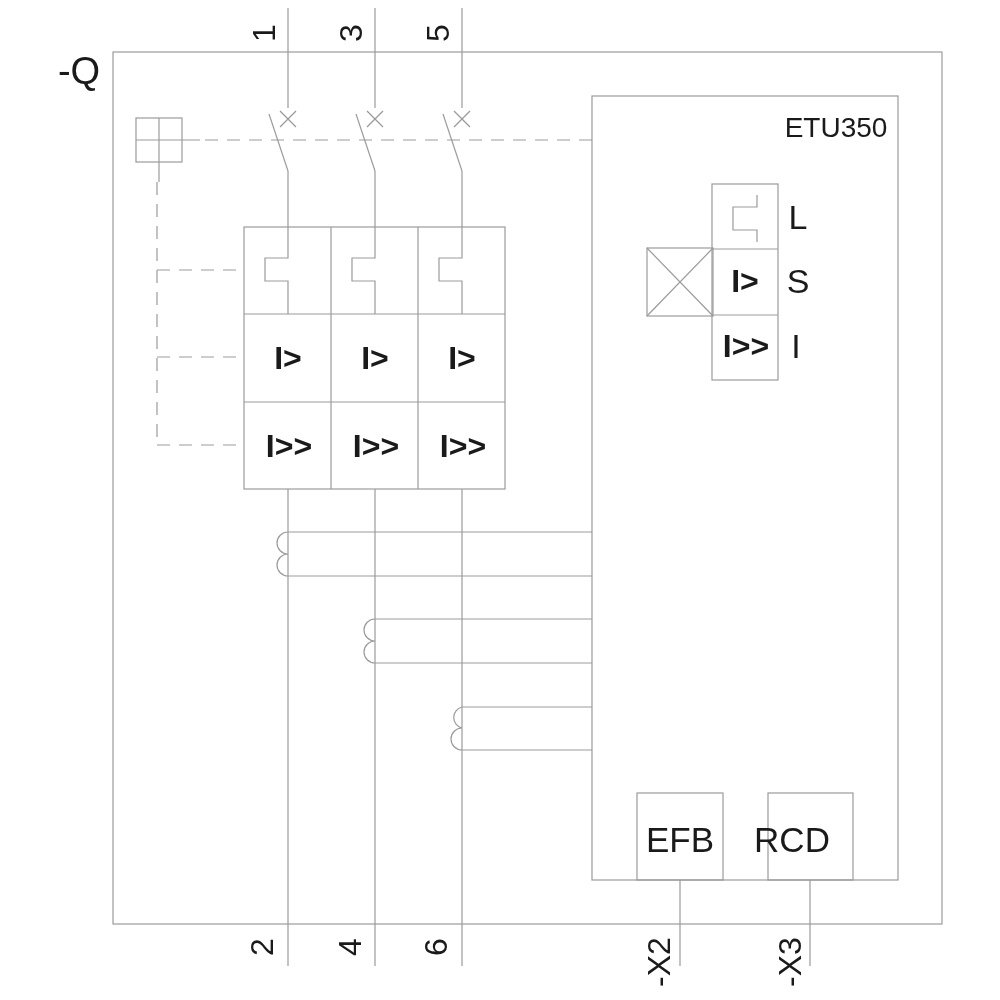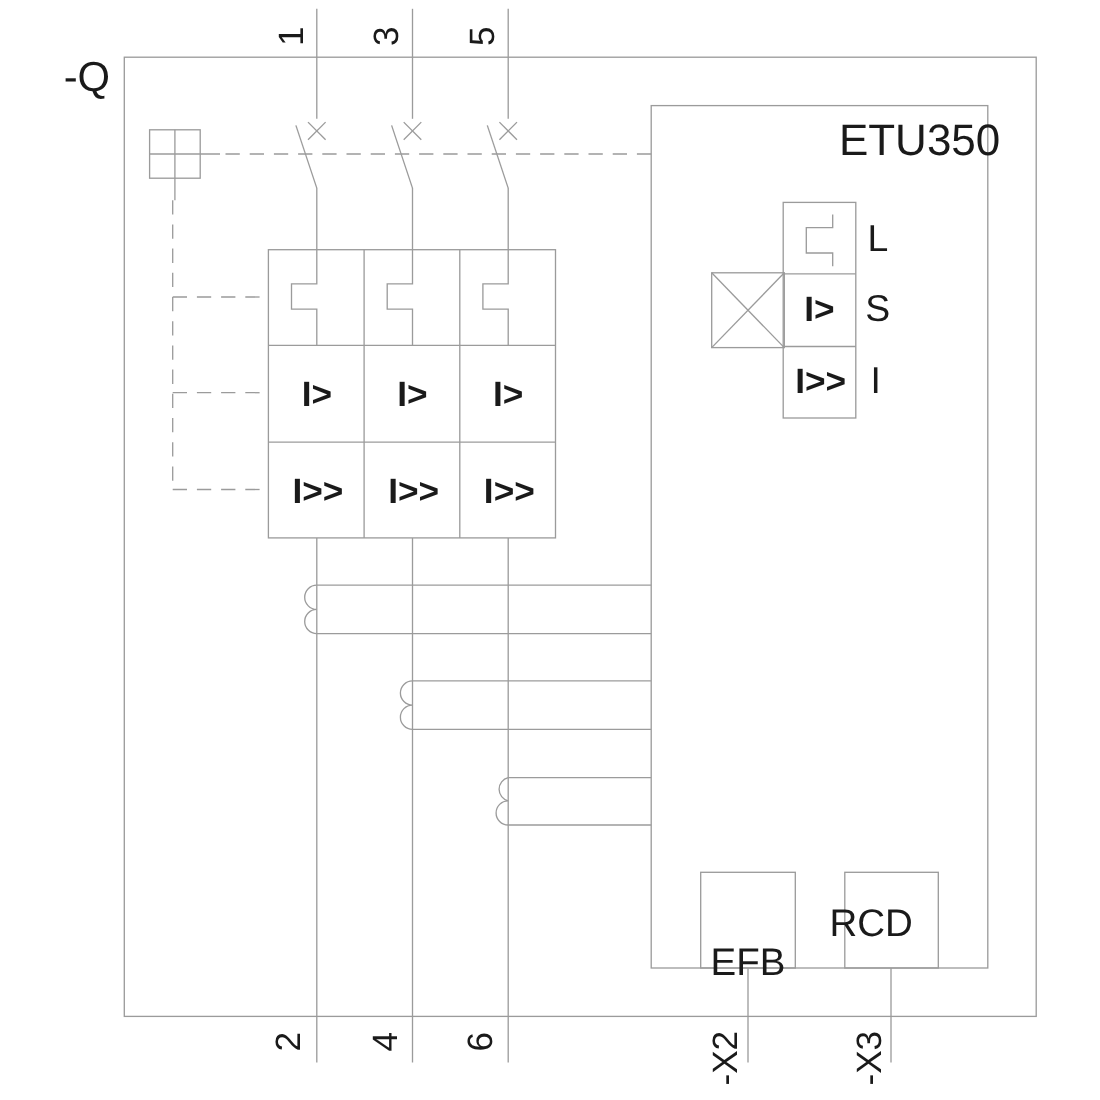--- a/index.html
+++ b/index.html
@@ -15,21 +15,21 @@
   .dash{stroke:#9b9b9b;stroke-width:1.2;fill:none;stroke-dasharray:13 9;}
   .lbl{
     position:absolute;
     transform:translate(-50%,-50%);
     color:#1a1a1a;
     white-space:nowrap;
     line-height:1;
   }
   .rot{transform:translate(-50%,-50%) rotate(-90deg);}
   .f-q{font-size:38px;}
-  .f-etu{font-size:40px;}
+  .f-etu{font-size:28px;}
   .f-box{font-size:35px;}
   .f-lsi{font-size:34px;}
   .f-sym{font-size:32px;font-weight:bold;}
   .f-term{font-size:32px;}
 </style>
 </head>
 <body>
 
 <div id="canvas">
 
@@ -152,19 +152,19 @@
   <div class="lbl f-sym" style="left:746px;top:346px;">I&gt;&gt;</div>
 
   <div class="lbl f-sym" style="left:288px;top:358px;">I&gt;</div>
   <div class="lbl f-sym" style="left:375px;top:358px;">I&gt;</div>
   <div class="lbl f-sym" style="left:462px;top:358px;">I&gt;</div>
 
   <div class="lbl f-sym" style="left:289px;top:446px;">I&gt;&gt;</div>
   <div class="lbl f-sym" style="left:376px;top:446px;">I&gt;&gt;</div>
   <div class="lbl f-sym" style="left:463px;top:446px;">I&gt;&gt;</div>
 
-  <div class="lbl f-box" style="left:680px;top:839px;margin-top:36px;">EFB</div>
+  <div class="lbl f-box" style="left:680px;top:839px;">EFB</div>
   <div class="lbl f-box" style="left:792px;top:839px;">RCD</div>
 
   <div class="lbl rot f-term" style="left:659px;top:962px;">-X2</div>
   <div class="lbl rot f-term" style="left:790px;top:962px;">-X3</div>
 
 </div>
 
 </body></html>

